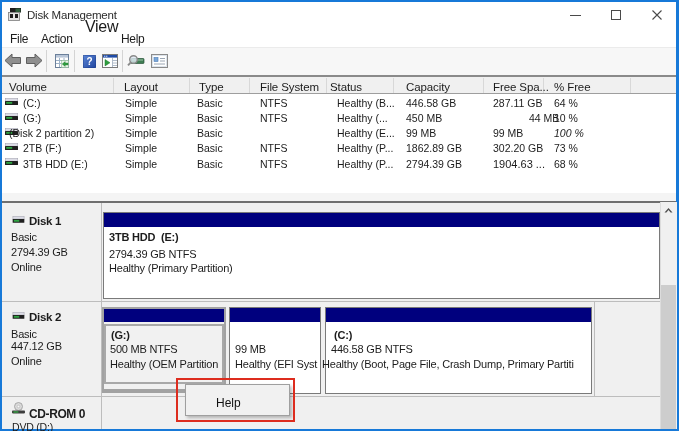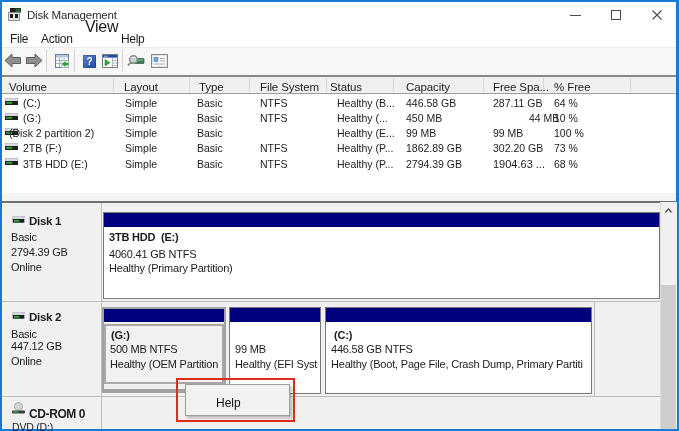--- a/index.html
+++ b/index.html
@@ -144,21 +144,21 @@
   <rect x="0.2" y="0.2" width="12.6" height="3" fill="#dcdce6" stroke="#9a9aa6" stroke-width="0.5"></rect>
   <rect x="0" y="3" width="13" height="4" rx="0.5" fill="#1f1f1f"></rect>
   <rect x="1.2" y="3.9" width="6" height="1.9" fill="#2fa341"></rect>
 </svg>
 <div class="txt" style="left:9px;top:127px;font-size:10.5px;">(Disk 2 partition 2)</div>
 <div class="txt" style="left:125px;top:127px;font-size:10.5px;">Simple</div>
 <div class="txt" style="left:197px;top:127px;font-size:10.5px;">Basic</div>
 <div class="txt" style="left:337px;top:127px;font-size:10.5px;">Healthy (E...</div>
 <div class="txt" style="left:406px;top:127px;font-size:10.5px;">99 MB</div>
 <div class="txt" style="left:493px;top:127px;font-size:10.5px;">99 MB</div>
-<div class="txt" style="left:554px;top:127px;font-size:10.5px;">100 %</div>
+<div class="txt" style="left:554px;top:127px;font-size:10.5px;font-style:italic;">100 %</div>
 
 <svg class="abs" style="left:5px;top:143px;" width="13" height="7" viewBox="0 0 13 7">
   <rect x="0.2" y="0.2" width="12.6" height="3" fill="#dcdce6" stroke="#9a9aa6" stroke-width="0.5"></rect>
   <rect x="0" y="3" width="13" height="4" rx="0.5" fill="#1f1f1f"></rect>
   <rect x="1.2" y="3.9" width="6" height="1.9" fill="#2fa341"></rect>
 </svg>
 <div class="txt" style="left:23px;top:142px;font-size:10.5px;">2TB (F:)</div>
 <div class="txt" style="left:125px;top:142px;font-size:10.5px;">Simple</div>
 <div class="txt" style="left:197px;top:142px;font-size:10.5px;">Basic</div>
 <div class="txt" style="left:260px;top:142px;font-size:10.5px;">NTFS</div>
@@ -196,21 +196,21 @@
   <rect x="1.5" y="5" width="7" height="2.4" fill="#2fa341"></rect>
 </svg>
 <div class="txt" style="left:29px;top:215px;font-size:11.5px;font-weight:bold;letter-spacing:-0.3px;">Disk 1</div>
 <div class="txt" style="left:11px;top:231px;font-size:11px;letter-spacing:-0.2px;">Basic</div>
 <div class="txt" style="left:11px;top:246px;font-size:11px;letter-spacing:-0.2px;">2794.39 GB</div>
 <div class="txt" style="left:11px;top:261px;font-size:11px;letter-spacing:-0.2px;">Online</div>
 
 <div class="abs" style="left:103px;top:212px;width:557px;height:87px;background:#ffffff;border:1px solid #7a7a7a;box-sizing:border-box;"></div>
 <div class="abs" style="left:104px;top:213px;width:555px;height:14px;background:#00007e;"></div>
 <div class="txt" style="left:109px;top:231px;font-size:11px;letter-spacing:-0.2px;font-weight:bold;">3TB HDD&nbsp;&nbsp;(E:)</div>
-<div class="txt" style="left:109px;top:248px;font-size:11px;letter-spacing:-0.2px;">4060.41 GB NTFS</div>
+<div class="txt" style="left:109px;top:248px;font-size:11px;letter-spacing:-0.2px;">2794.39 GB NTFS</div>
 <div class="txt" style="left:109px;top:262px;font-size:11px;letter-spacing:-0.2px;">Healthy (Primary Partition)</div>
 
 <svg class="abs" style="left:12px;top:312px;" width="13" height="7" viewBox="0 0 15 9">
   <rect x="0.3" y="0.3" width="14.4" height="3.6" fill="#dcdce6" stroke="#9a9aa6" stroke-width="0.6"></rect>
   <rect x="0" y="3.8" width="15" height="5" rx="0.6" fill="#1f1f1f"></rect>
   <rect x="1.5" y="5" width="7" height="2.4" fill="#2fa341"></rect>
 </svg>
 <div class="txt" style="left:29px;top:311px;font-size:11.5px;font-weight:bold;letter-spacing:-0.3px;">Disk 2</div>
 <div class="txt" style="left:11px;top:328px;font-size:11px;letter-spacing:-0.2px;">Basic</div>
 <div class="txt" style="left:11px;top:340px;font-size:11px;letter-spacing:-0.2px;">447.12 GB</div>
@@ -225,21 +225,21 @@
 
 <div class="abs" style="left:229px;top:307px;width:92px;height:87px;background:#ffffff;border:1px solid #7a7a7a;box-sizing:border-box;"></div>
 <div class="abs" style="left:230px;top:308px;width:90px;height:14px;background:#00007e;"></div>
 <div class="txt" style="left:235px;top:343px;font-size:11px;letter-spacing:-0.2px;">99 MB</div>
 <div class="abs" style="left:235px;top:358px;width:84px;height:13px;overflow:hidden;font-size:11px;letter-spacing:-0.2px;color:#1c1c1c;white-space:nowrap;">Healthy (EFI Syst</div>
 
 <div class="abs" style="left:325px;top:307px;width:267px;height:87px;background:#ffffff;border:1px solid #7a7a7a;box-sizing:border-box;"></div>
 <div class="abs" style="left:326px;top:308px;width:265px;height:14px;background:#00007e;"></div>
 <div class="txt" style="left:334px;top:329px;font-size:11px;letter-spacing:-0.2px;font-weight:bold;">(C:)</div>
 <div class="txt" style="left:331px;top:343px;font-size:11px;letter-spacing:-0.2px;">446.58 GB NTFS</div>
-<div class="abs" style="left:331px;top:358px;width:258px;height:13px;overflow:hidden;font-size:11px;letter-spacing:-0.2px;color:#1c1c1c;white-space:nowrap;">Healthy (Boot, Page File, Crash Dump, Primary Partiti</div>
+<div class="abs" style="left:322px;top:358px;width:258px;height:13px;overflow:hidden;font-size:11px;letter-spacing:-0.2px;color:#1c1c1c;white-space:nowrap;">Healthy (Boot, Page File, Crash Dump, Primary Partiti</div>
 
 <svg class="abs" style="left:11px;top:402px;" width="15" height="12" viewBox="0 0 15 12">
   <circle cx="7.5" cy="4.5" r="4" fill="#d9d9d9" stroke="#9a9a9a" stroke-width="0.8"></circle>
   <circle cx="7.5" cy="4.5" r="1.3" fill="#f7f7f7" stroke="#aaaaaa" stroke-width="0.5"></circle>
   <rect x="1" y="8.6" width="13" height="2.8" rx="0.8" fill="#3c3c3c"></rect>
   <rect x="2.4" y="9.3" width="5" height="1.4" fill="#35a144"></rect>
 </svg>
 <div class="txt" style="left:29px;top:407px;font-size:12px;font-weight:bold;letter-spacing:-0.4px;">CD-ROM 0</div>
 <div class="txt" style="left:12px;top:421px;font-size:10.5px;letter-spacing:-0.2px;">DVD (D:)</div>
 

